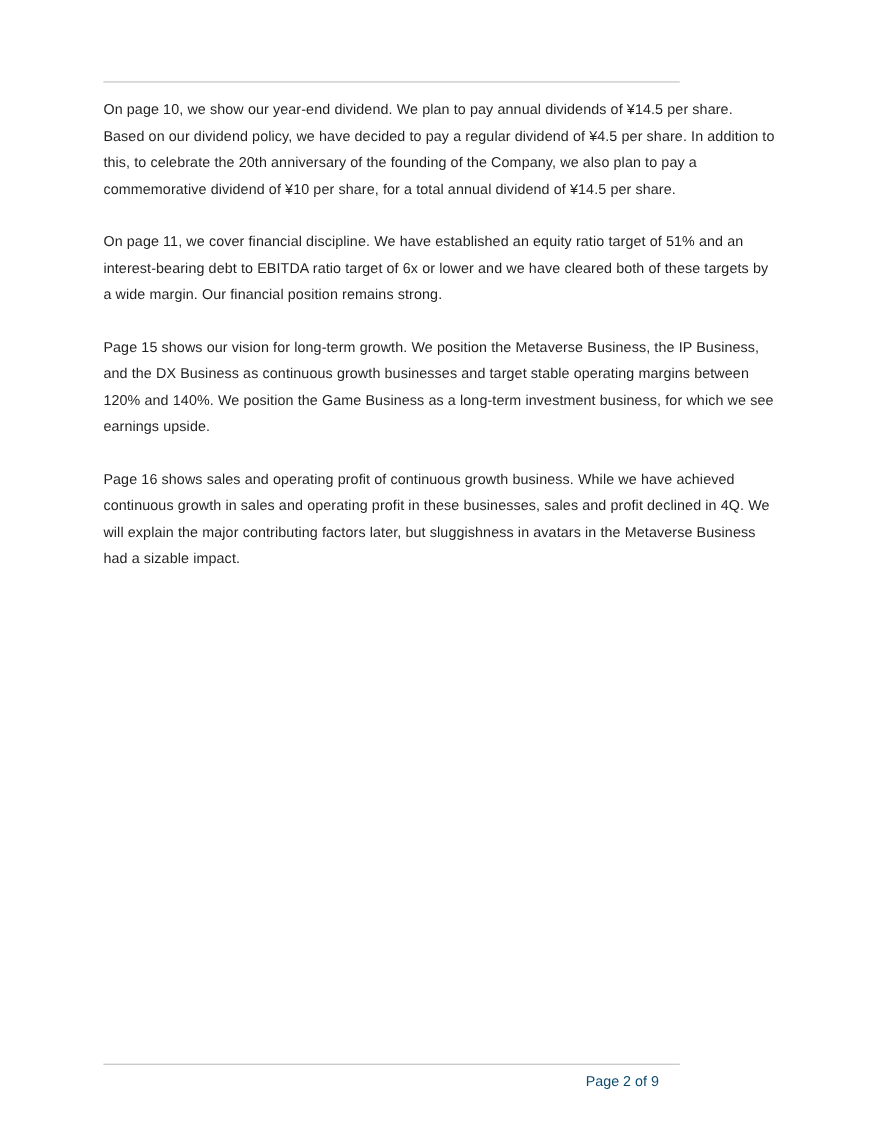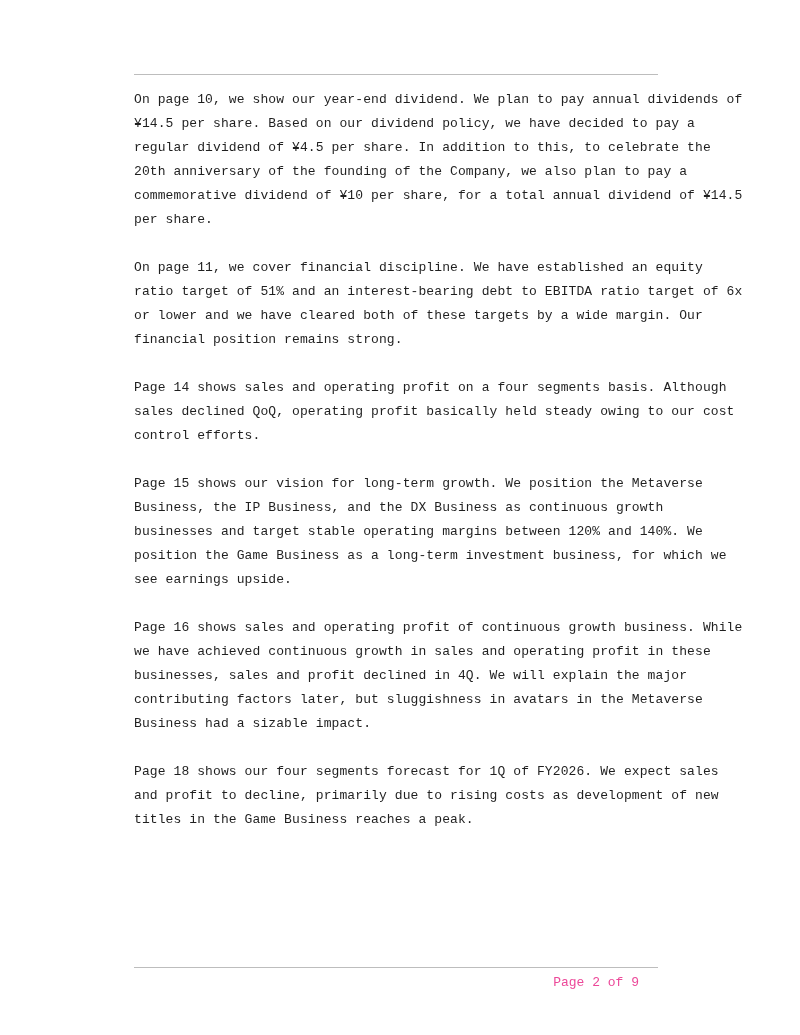--- a/index.html
+++ b/index.html
@@ -5,24 +5,23 @@
   html, body {
     margin: 0;
     padding: 0;
     background: #ffffff;
   }
   .page {
     position: relative;
     width: 712px;
     height: 1035px;
     background: #ffffff;
-    font-family: Liberation Mono, monospace;
+    font-family: Liberation Sans, sans-serif;
     color: #1f1f1f;
     overflow: hidden;
-    margin-left: 40px;
   }
   .header-rule {
     position: absolute;
     left: 94px;
     right: 94px;
     top: 74px;
     border-top: 1px solid #bdbdbd;
     height: 0;
   }
   .content {
@@ -51,45 +50,43 @@
     top: 967px;
     border-top: 1px solid #bdbdbd;
     height: 0;
   }
   .footer-pagenum {
     position: absolute;
     top: 971px;
     right: 113px;
     font-size: 13px;
     line-height: 24px;
-    color: #ec4899;
+    color: #0c4a6e;
     text-align: right;
   }
 </style>
 </head>
 <body>
 
 <div class="page">
 
   <div class="header-rule"></div>
 
   <div class="content">
     <p class="para">On page 10, we show our year-end dividend. We plan to pay annual dividends of ¥14.5 per share. Based on our dividend policy, we have decided to pay a regular dividend of ¥4.5 per share. In addition to this, to celebrate the 20th anniversary of the founding of the Company, we also plan to pay a commemorative dividend of ¥10 per share, for a total annual dividend of ¥14.5 per share.</p>
 
     <p class="para">On page 11, we cover financial discipline. We have established an equity ratio target of 51% and an interest-bearing debt to EBITDA ratio target of 6x or lower and we have cleared both of these targets by a wide margin. Our financial position remains strong.</p>
 
 
 
-    <p class="para">Page 14 shows sales and operating profit on a four segments basis. Although sales declined QoQ, operating profit basically held steady owing to our cost control efforts.</p>
 
     <p class="para">Page 15 shows our vision for long-term growth. We position the Metaverse Business, the IP Business, and the DX Business as continuous growth businesses and target stable operating margins between 120% and 140%. We position the Game Business as a long-term investment business, for which we see earnings upside.</p>
 
     <p class="para">Page 16 shows sales and operating profit of continuous growth business. While we have achieved continuous growth in sales and operating profit in these businesses, sales and profit declined in 4Q. We will explain the major contributing factors later, but sluggishness in avatars in the Metaverse Business had a sizable impact.</p>
 
 
-    <p class="para">Page 18 shows our four segments forecast for 1Q of FY2026. We expect sales and profit to decline, primarily due to rising costs as development of new titles in the Game Business reaches a peak.</p>
   </div>
 
   <div class="footer-rule"></div>
 
   <div class="footer-pagenum">Page 2 of 9</div>
 
 </div>
 
 </body></html>

